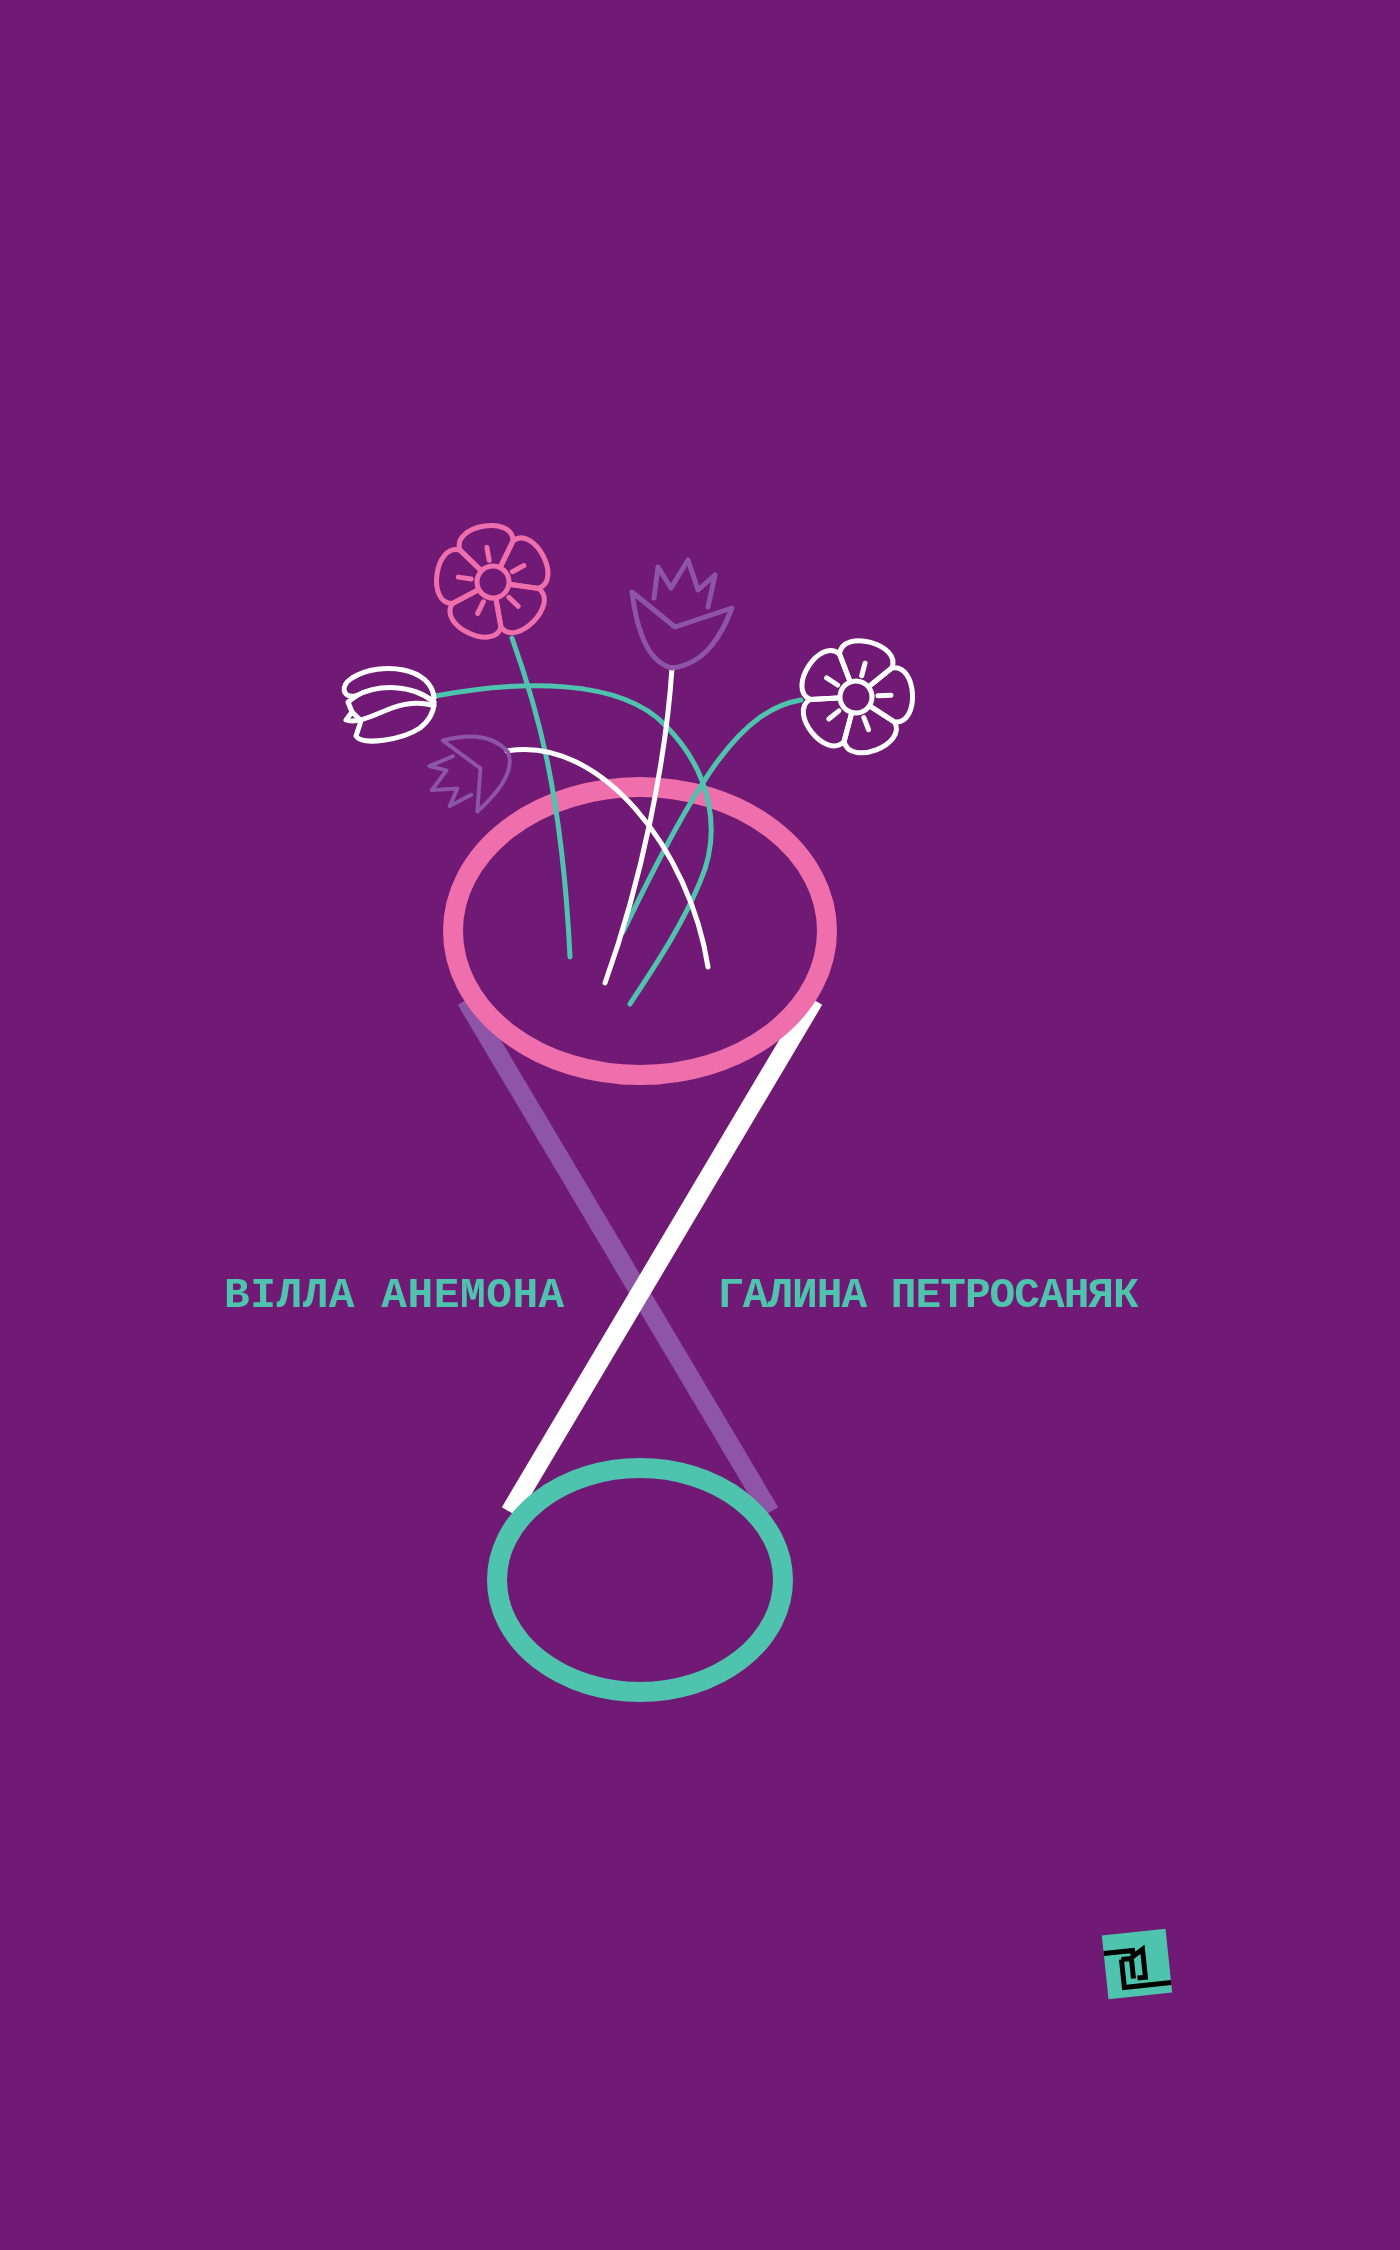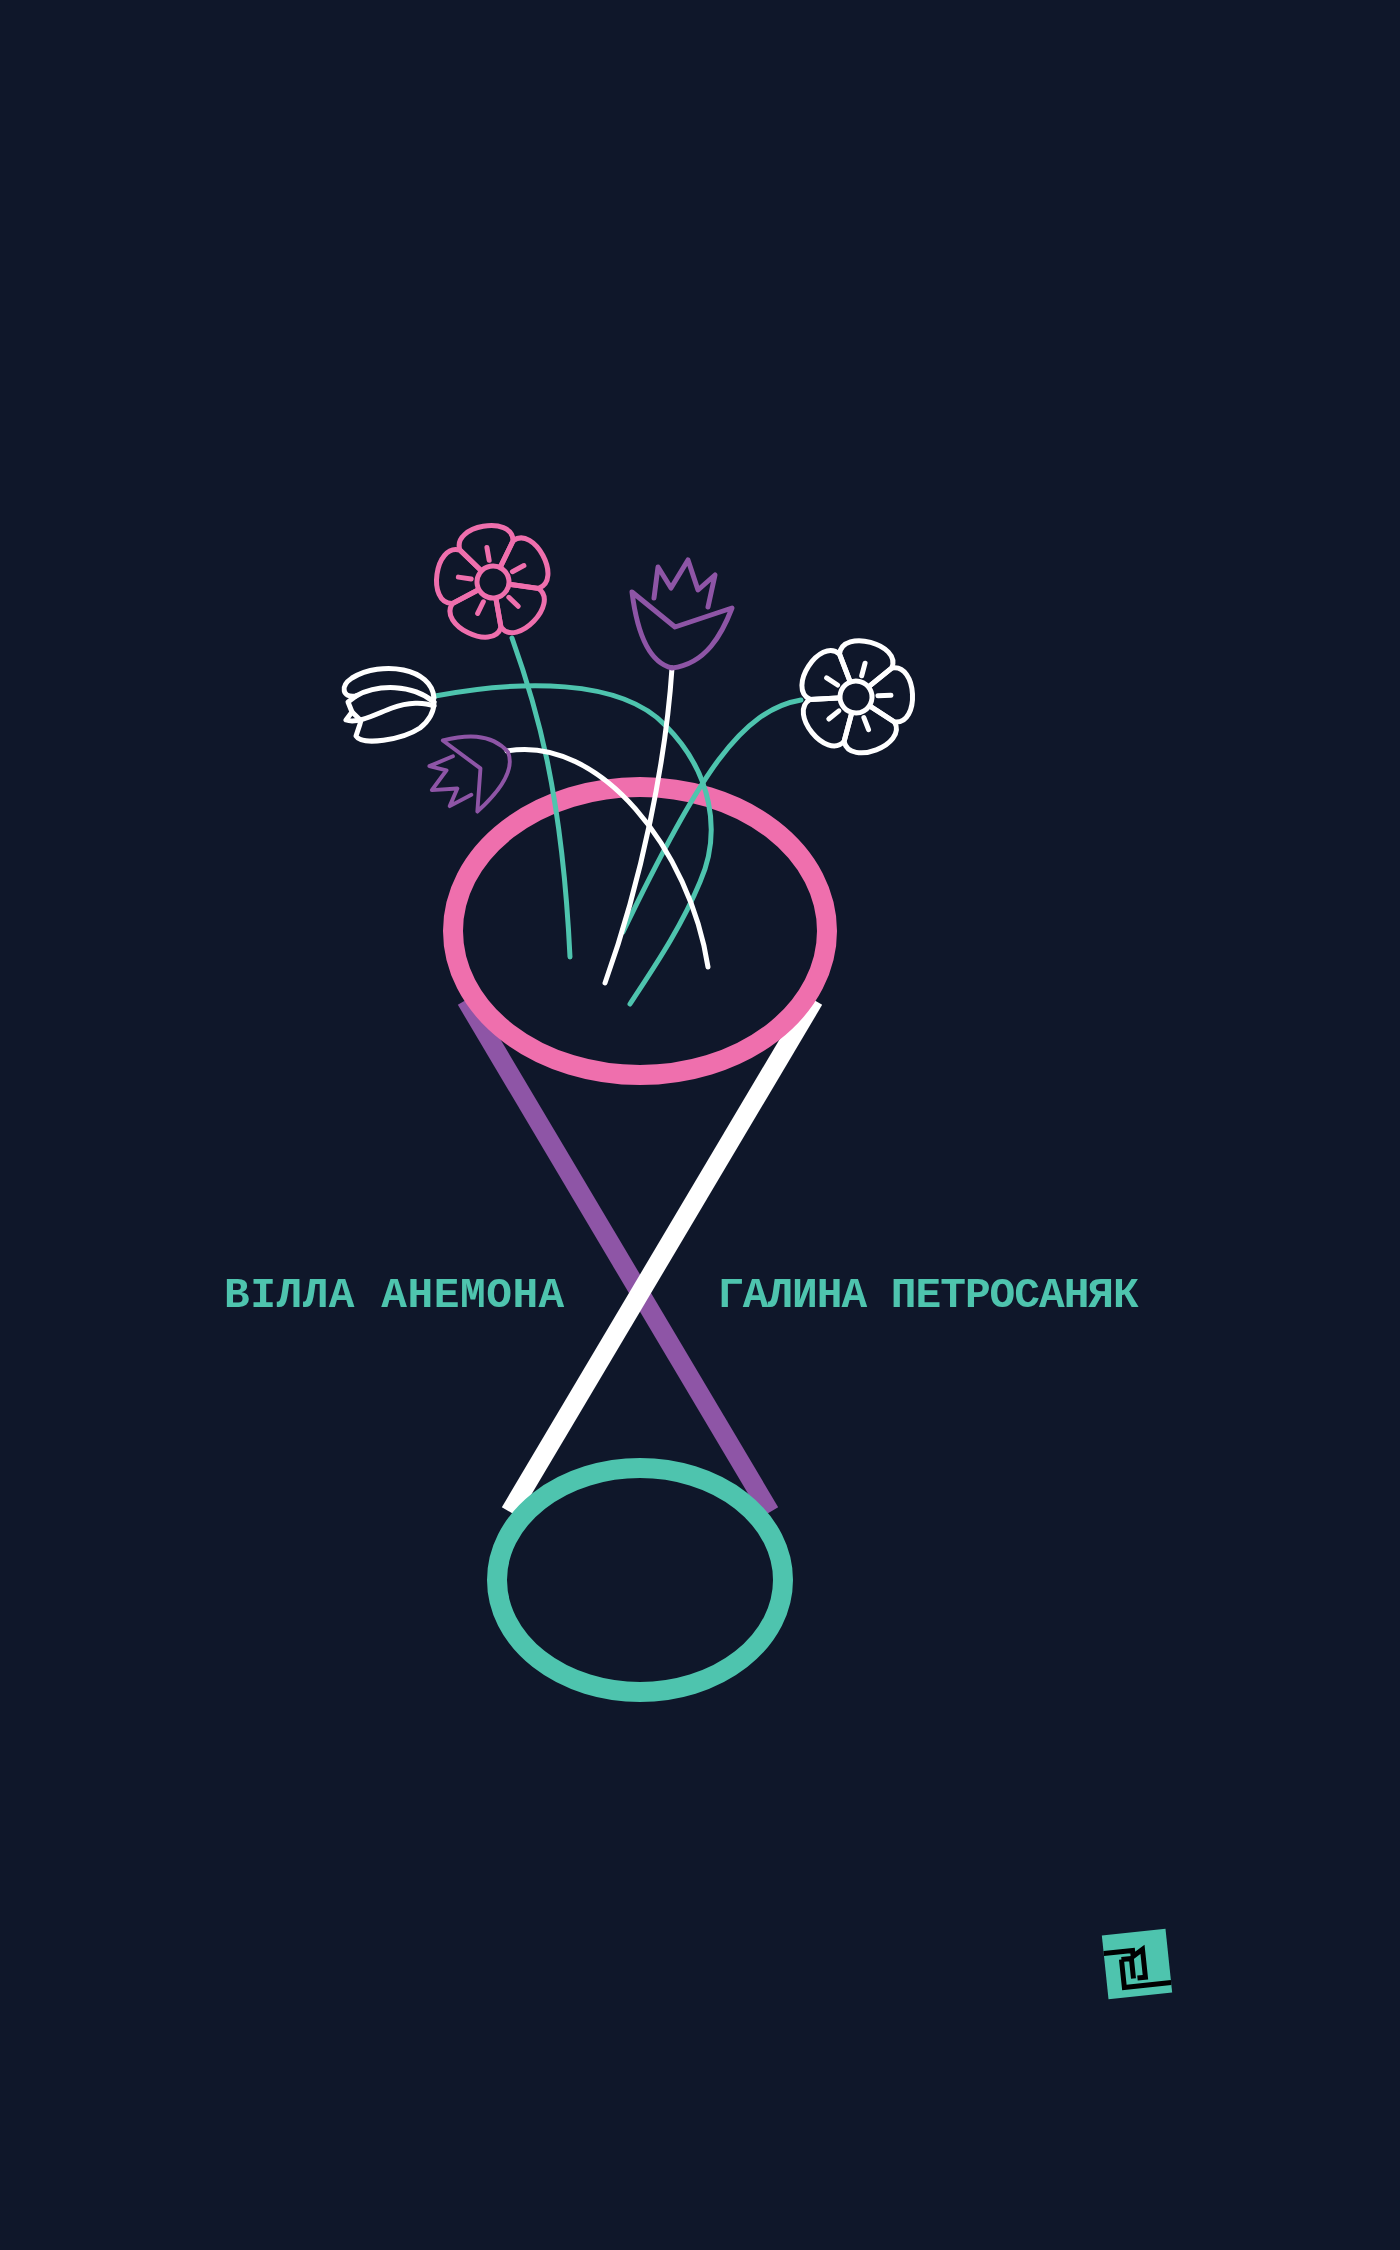--- a/index.html
+++ b/index.html
@@ -1,17 +1,17 @@
 <!DOCTYPE html>
 <html><head>
 <meta charset="utf-8">
 <style>
   html, body { margin: 0; padding: 0; background: #000; }
   body { width: 1400px; height: 2250px; position: relative; overflow: hidden; }
-  .cover { position: absolute; left: 0; top: 0; width: 1400px; height: 2250px; background: #0f172a; }
+  .cover { position: absolute; left: 0; top: 0; width: 1400px; height: 2250px; background: #701a75; }
   .art { position: absolute; left: 0; top: 0; width: 1400px; height: 2250px; }
   .title-text {
     position: absolute;
     top: 1270px;
     font-family: "Liberation Mono", "DejaVu Sans Mono", monospace;
     font-weight: bold;
     font-size: 42px;
     line-height: 52px;
     letter-spacing: 0.5px;
     color: #4EC4AE;

